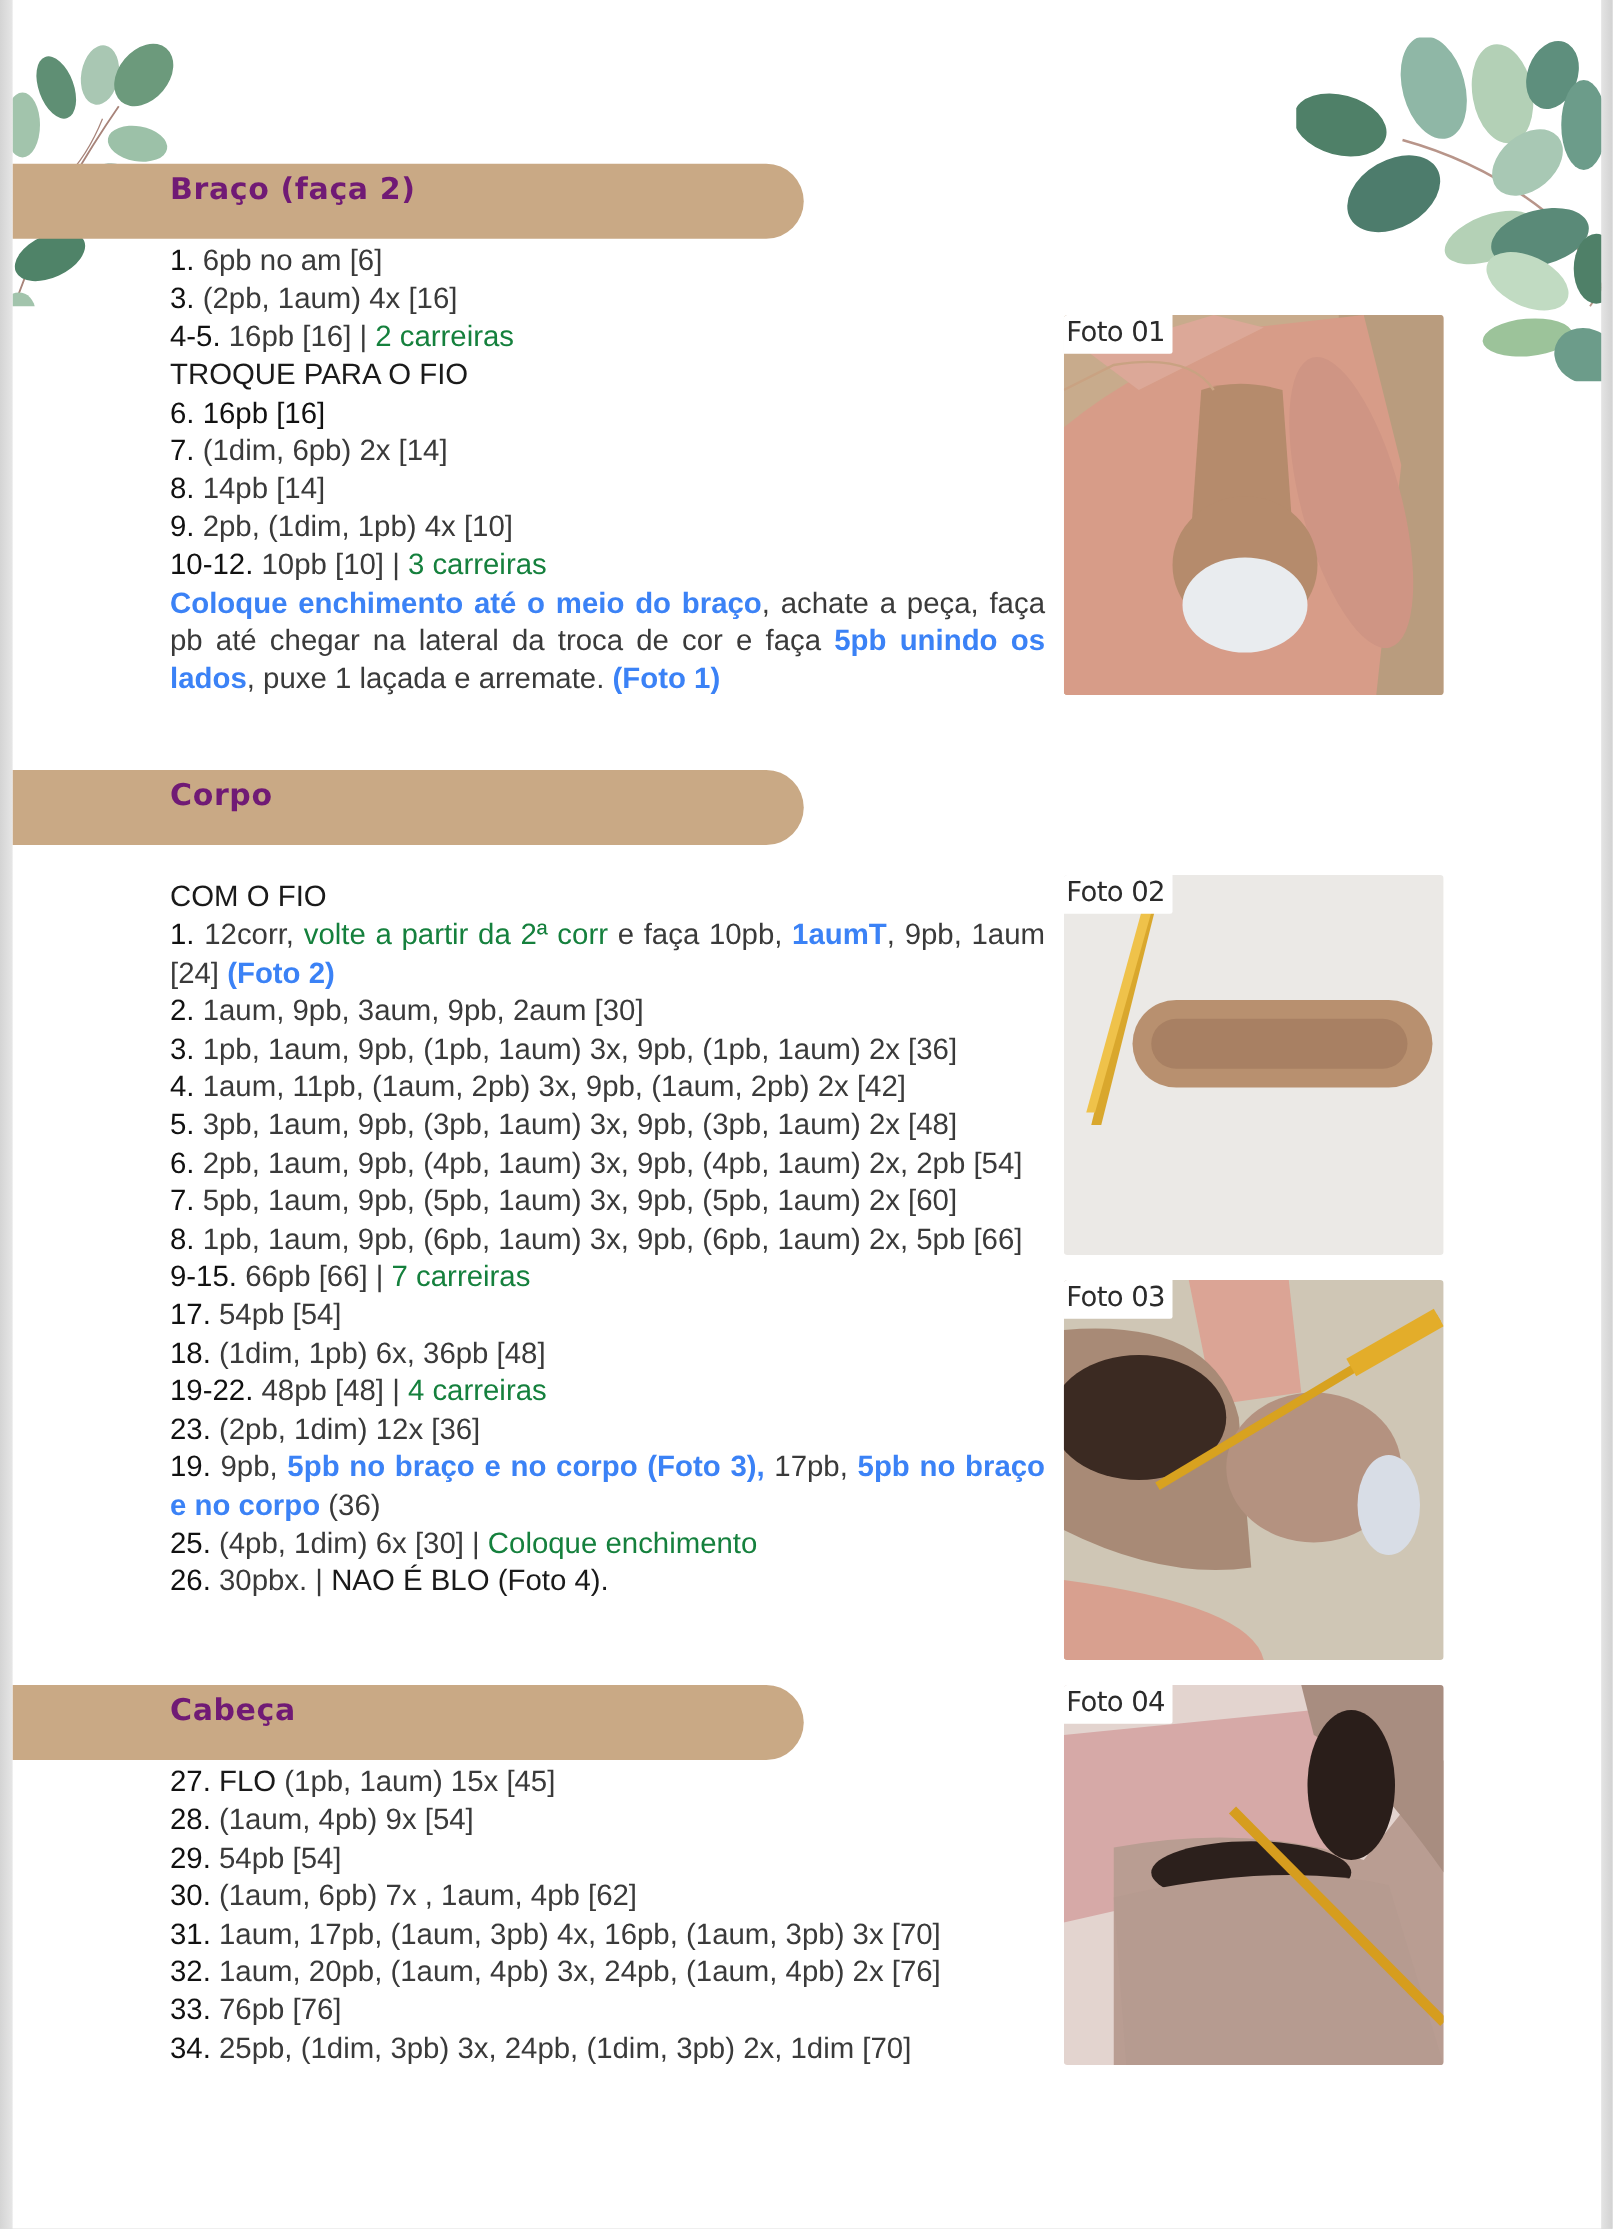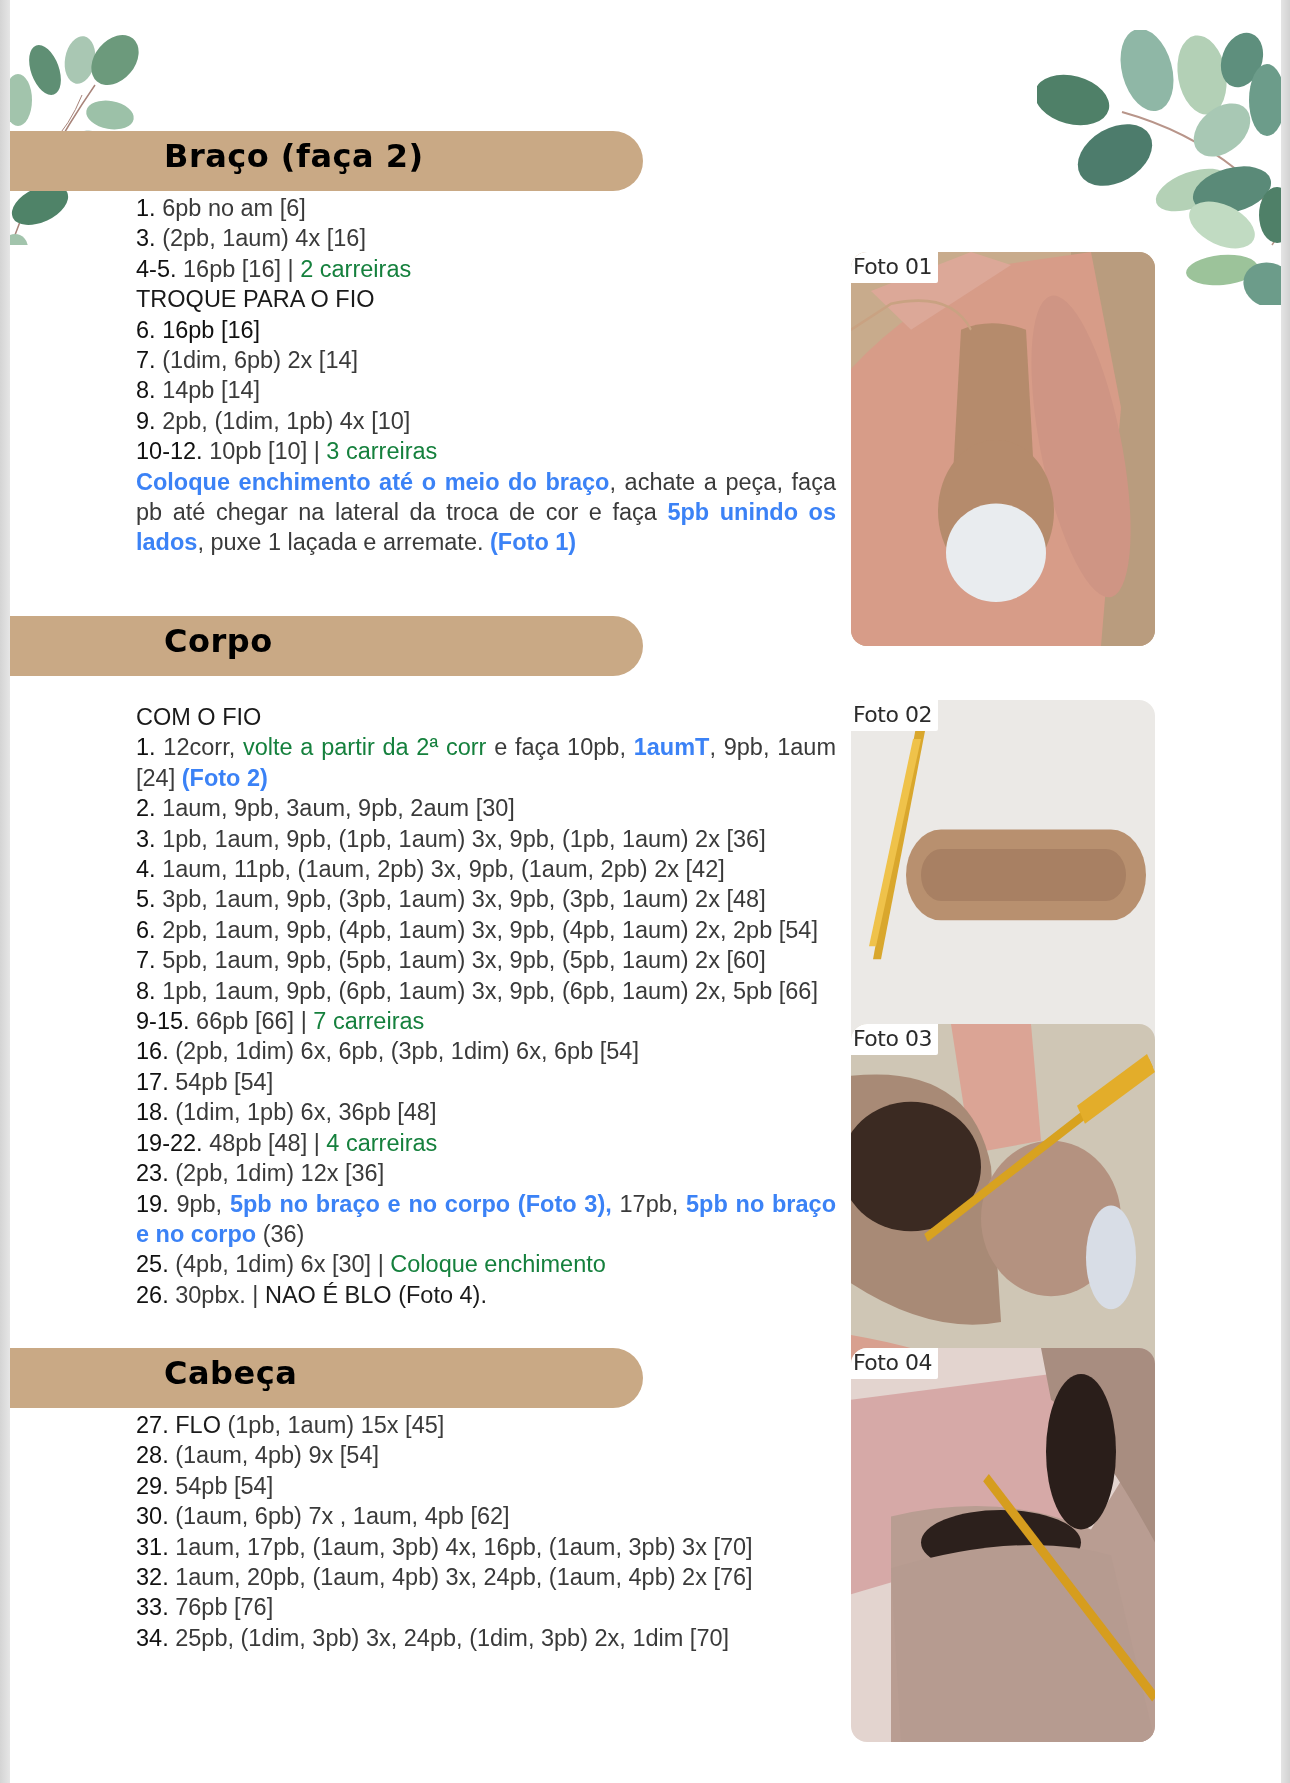--- a/index.html
+++ b/index.html
@@ -14,40 +14,40 @@
   .edge-right { position: absolute; left: 1281px; top: 0; width: 9px; height: 1783px; background: linear-gradient(to right, #e4e4e4, #d2d2d2); }
 
   
   .banner {
     position: absolute; left: 0; height: 60px; width: 633px;
     background: #c9a985; border-radius: 0 30px 30px 0;
   }
   .banner-title {
     position: absolute; left: 126px; top: 6px;
     font-family: "DejaVu Sans", sans-serif; font-weight: bold;
-    font-size: 32px; color: #000000; letter-spacing: 0.5px; white-space: nowrap; margin-left: 28px;
+    font-size: 24px; color: #701a75; letter-spacing: 0.5px; white-space: nowrap;
   }
 
   
   .block {
     position: absolute; left: 126px; width: 700px;
     font-family: "Liberation Sans", sans-serif; font-size: 23.5px;
     line-height: 30.4px; color: #3a3a3a;
   }
   .line { white-space: nowrap; }
   .line.wrap { white-space: normal; text-align: justify; }
   .num { color: #111111; font-weight: normal; }
   .b { color: #3b82f6; font-weight: bold; }
   .hl { color: #15803d; }
   .cap { color: #1a1a1a; letter-spacing: 0px; }
 
   
   .photo {
-    position: absolute; left: 841px; width: 304px; height: 394px;
-    border-radius: 16px; overflow: hidden; padding-left: 32px;
+    position: absolute; left: 841px; width: 304px; height: 304px;
+    border-radius: 3px; overflow: hidden; padding-left: 32px;
   }
   .photo-label {
     position: absolute; left: 0; top: 0; padding: 2px 6px 4px 2px;
     background: #ffffff; color: #2b2b2b;
     font-family: "DejaVu Sans", sans-serif; font-size: 22px; letter-spacing: -0.5px;
     border-bottom-right-radius: 2px;
   }
   .photo svg { position: absolute; left: 0; top: 0; width: 100%; height: 100%; }
 
   .leaves { position: absolute; }
@@ -115,21 +115,20 @@
       <div class="line"><span class="cap">COM O FIO</span></div>
       <div class="line wrap"><span class="num">1.</span><span> 12corr, </span><span class="hl">volte a partir da  2ª corr</span><span> e faça 10pb, </span><span class="b">1aumT</span><span>, 9pb, 1aum [24] </span><span class="b">(Foto 2)</span></div>
       <div class="line"><span class="num">2.</span><span> 1aum, 9pb, 3aum, 9pb, 2aum [30]</span></div>
       <div class="line"><span class="num">3.</span><span> 1pb, 1aum, 9pb, (1pb, 1aum) 3x, 9pb, (1pb, 1aum) 2x [36]</span></div>
       <div class="line"><span class="num">4.</span><span> 1aum, 11pb, (1aum, 2pb) 3x, 9pb, (1aum, 2pb) 2x [42]</span></div>
       <div class="line"><span class="num">5.</span><span> 3pb, 1aum, 9pb, (3pb, 1aum) 3x, 9pb, (3pb, 1aum) 2x [48]</span></div>
       <div class="line"><span class="num">6.</span><span> 2pb, 1aum, 9pb, (4pb, 1aum) 3x, 9pb, (4pb, 1aum) 2x, 2pb [54]</span></div>
       <div class="line"><span class="num">7.</span><span> 5pb, 1aum, 9pb, (5pb, 1aum) 3x, 9pb, (5pb, 1aum) 2x [60]</span></div>
       <div class="line"><span class="num">8.</span><span> 1pb, 1aum, 9pb, (6pb, 1aum) 3x, 9pb, (6pb, 1aum) 2x, 5pb [66]</span></div>
       <div class="line"><span class="num">9-15.</span><span> 66pb [66] | </span><span class="hl">7 carreiras</span></div>
-      <div class="line"><span class="num">16.</span><span> (2pb, 1dim) 6x, 6pb, (3pb, 1dim) 6x, 6pb [54]</span></div>
       <div class="line"><span class="num">17.</span><span> 54pb [54]</span></div>
       <div class="line"><span class="num">18.</span><span> (1dim, 1pb) 6x, 36pb [48]</span></div>
       <div class="line"><span class="num">19-22.</span><span> 48pb [48] | </span><span class="hl">4 carreiras</span></div>
       <div class="line"><span class="num">23.</span><span> (2pb, 1dim) 12x [36]</span></div>
       <div class="line wrap"><span class="num">19.</span><span> 9pb, </span><span class="b">5pb no braço e no corpo (Foto 3),</span><span> 17pb, </span><span class="b">5pb no braço e no corpo</span><span> (36)</span></div>
       <div class="line"><span class="num">25.</span><span> (4pb, 1dim) 6x [30] | </span><span class="hl">Coloque enchimento</span></div>
       <div class="line"><span class="num">26.</span><span> 30pbx. | </span><span class="cap">NAO É BLO (Foto 4).</span></div>
     </div>
 
   <div class="banner" style="top:1348px">

